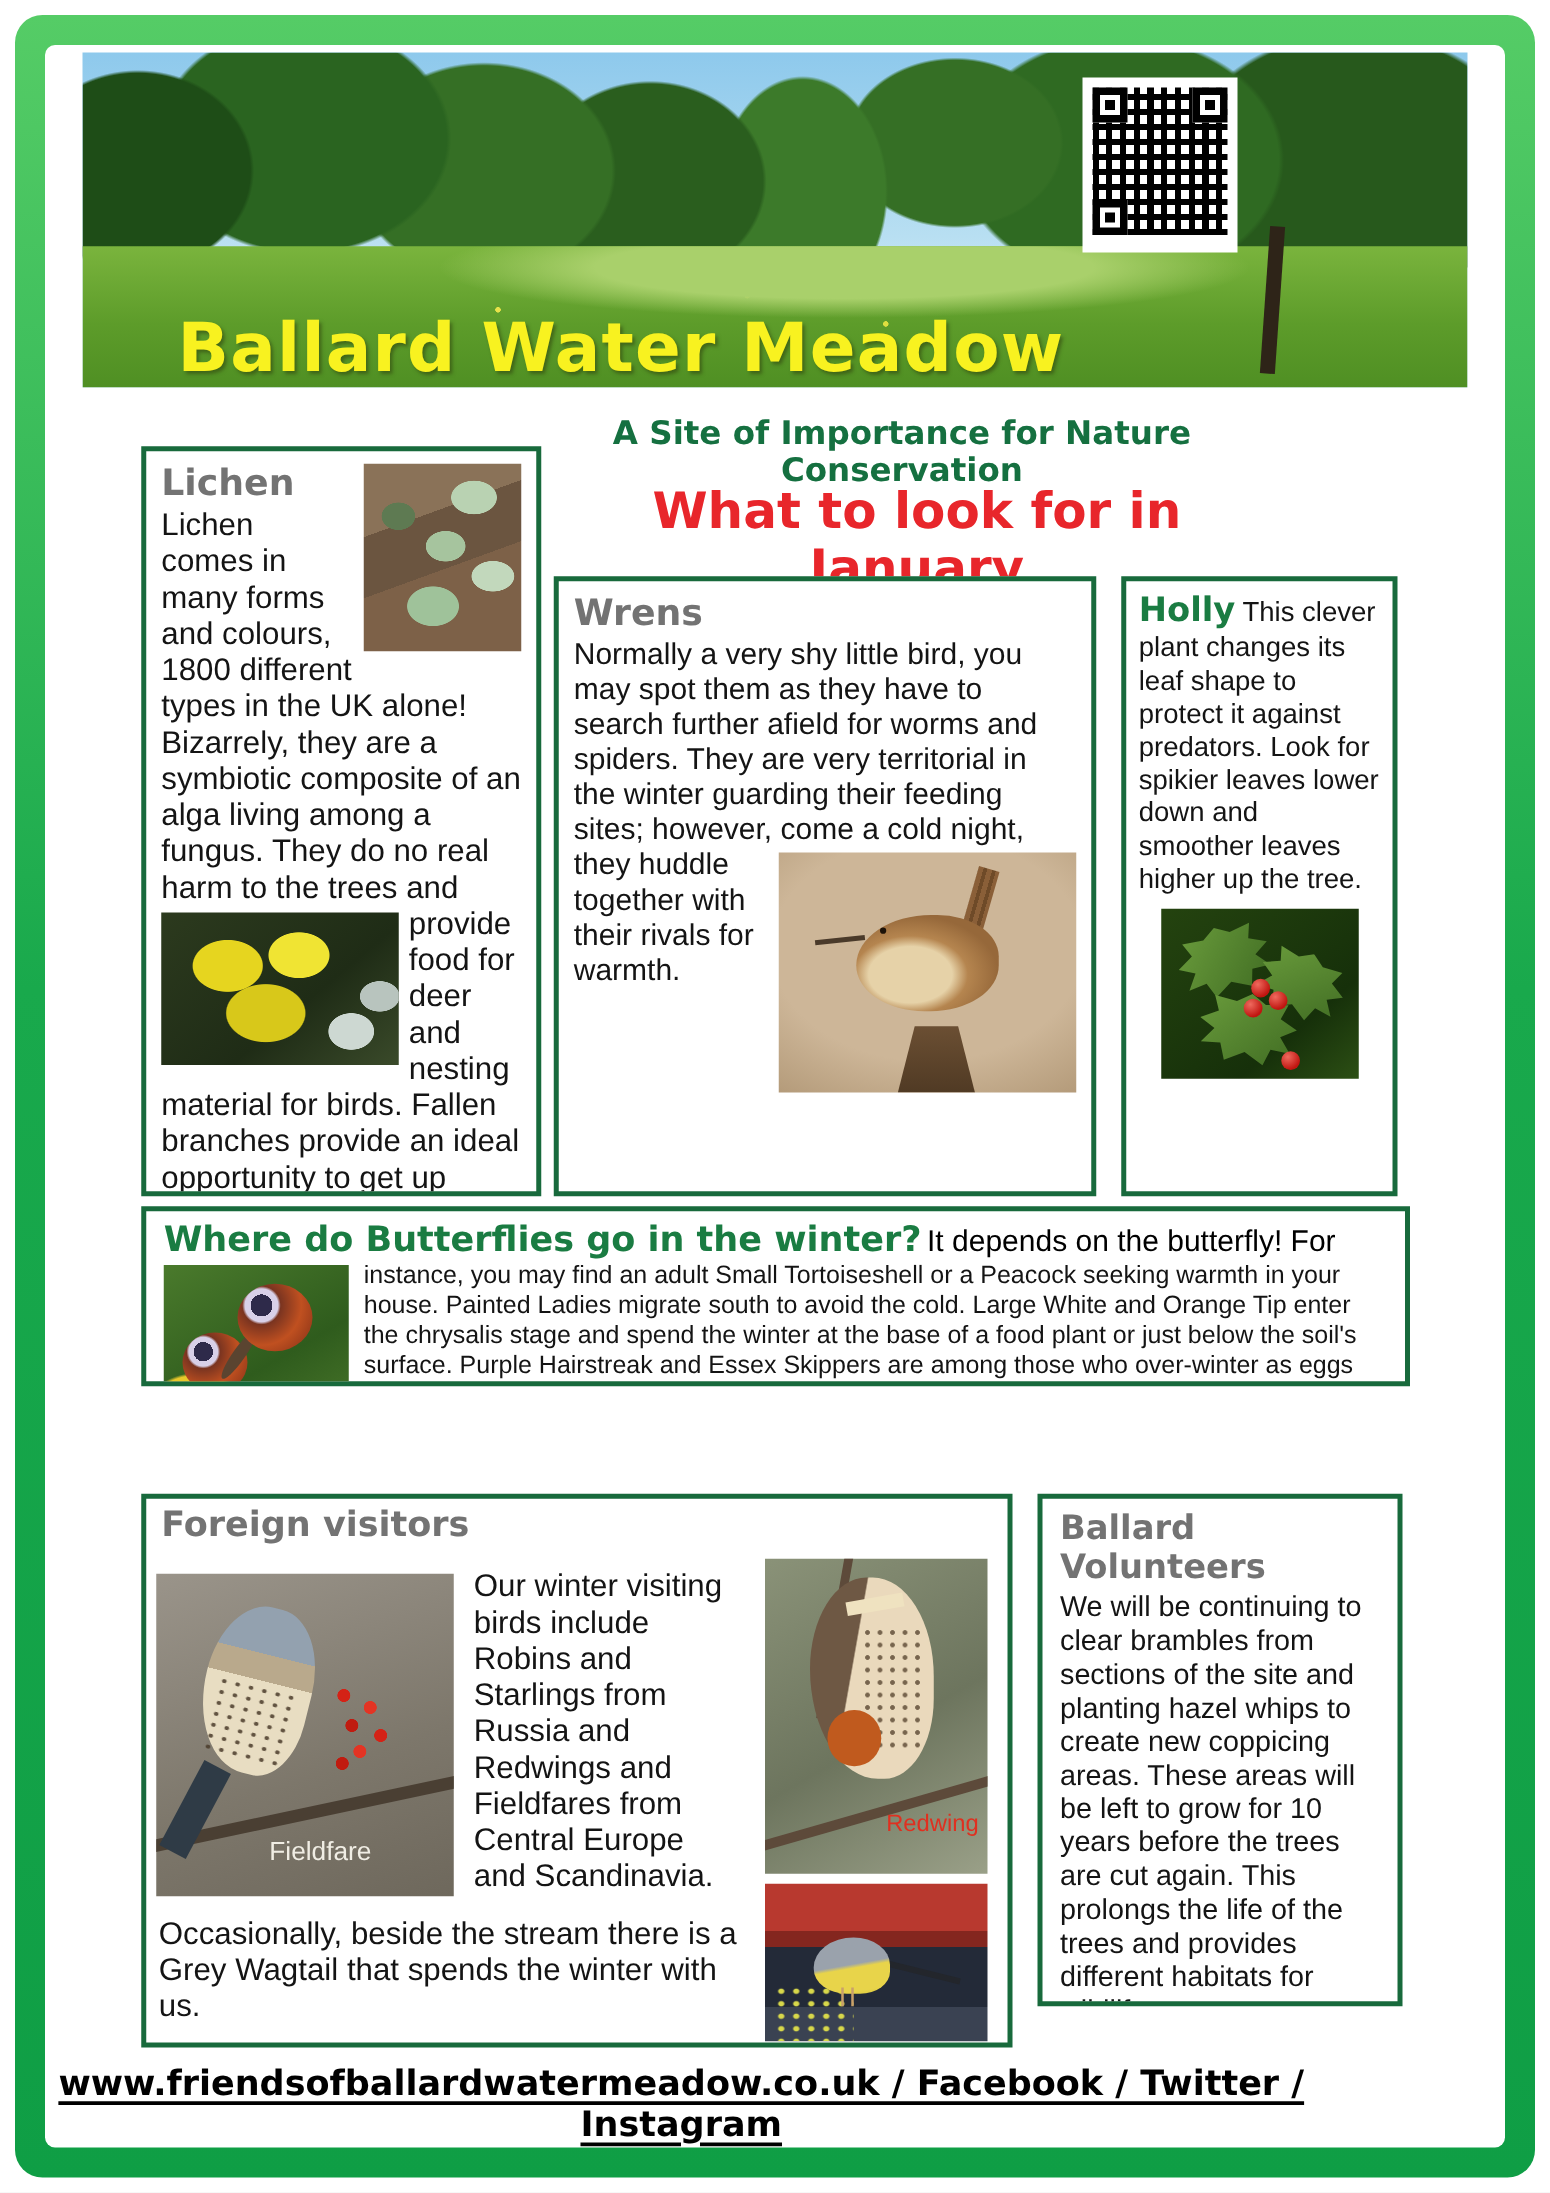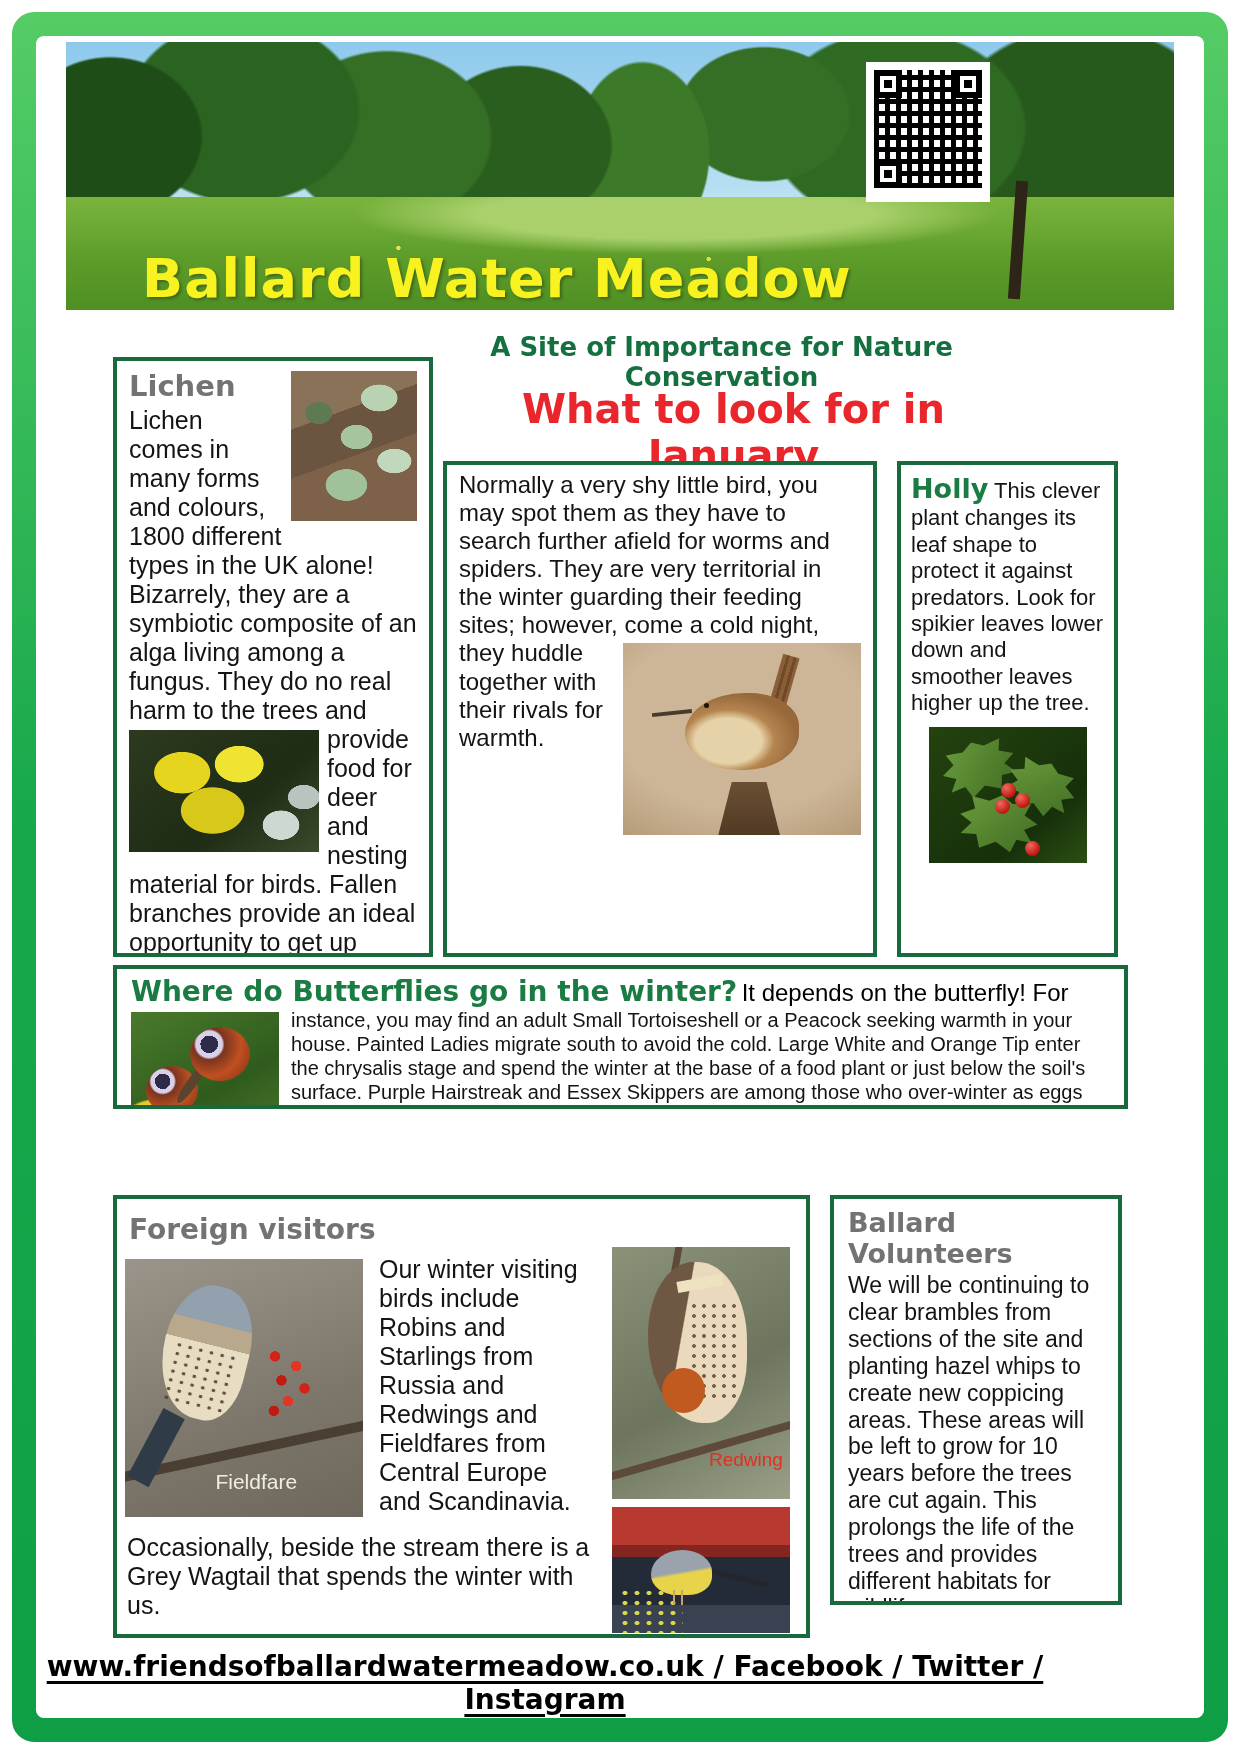--- a/index.html
+++ b/index.html
@@ -54,21 +54,21 @@
   
   .box { position:absolute; background:#fff; border:4px solid #186a3c; overflow:hidden; }
   .box h2 { color:#737373; font-family:"DejaVu Sans",sans-serif; font-size:29px; margin:2px 0 3px; }
   .box p  { font-size:25px; line-height:1.16; color:#141414; }
   .h-inline { color:#1a7c42; font-family:"DejaVu Sans",sans-serif; font-weight:bold; font-size:27px; }
 
   #box-lichen      { left:113px; top:357px;  width:320px;  height:600px; padding:6px 12px; }
   #box-wrens       { left:443px; top:461px;  width:434px;  height:496px; padding:6px 12px; }
   #box-holly       { left:897px; top:461px;  width:221px;  height:496px; padding:8px 10px; }
   #box-butterflies { left:113px; top:965px;  width:1015px; height:144px; padding:6px 14px; }
-  #box-fv          { left:113px; top:1195px; width:697px;  height:443px; padding:12px 12px; }
+  #box-fv          { left:113px; top:1195px; width:697px;  height:443px; padding:2px 12px; }
   #box-vol         { left:830px; top:1195px; width:292px;  height:410px; padding:6px 14px; }
   #box-wrens p { font-size:24px; line-height:1.17; }
   #box-holly p { font-size:22px; line-height:1.2; }
   #box-butterflies p { font-size:20px; line-height:1.2; }
   #box-vol p { font-size:23px; line-height:1.17; }
 
   .photo { position:relative; overflow:hidden; }
 
   
   .lichen1 { float:right; width:126px; height:150px; margin:4px 0 4px 8px;
@@ -210,20 +210,21 @@
   <div class="box" id="box-lichen">
     <div class="photo lichen1"></div>
     <h2>Lichen</h2>
     <p><span>Lichen comes in many forms and colours, 1800 different types in the UK alone!</span><br>
       <span>Bizarrely, they are a symbiotic composite of an alga living among a fungus. They do no real harm to the</span>
       <span class="photo lichen2"></span>
       <span>trees and provide food for deer and nesting material for birds. Fallen branches provide an ideal opportunity to get up close and personal to these colourful woodland features.</span></p>
   </div>
 
   <div class="box" id="box-wrens">
+    <h2>Wrens</h2>
     <p><span>Normally a very shy little bird, you may spot them as they have to search further afield for worms and spiders. They are very territorial in the winter guarding their feeding sites; however, come a</span>
       <span class="photo wren">
         <span class="wren-tail"></span>
         <span class="wren-body"></span>
         <span class="wren-beak"></span>
         <span class="wren-eye"></span>
         <span class="wren-stump"></span>
       </span>
       <span>cold night, they huddle together with their rivals for warmth.</span></p>
   </div>

